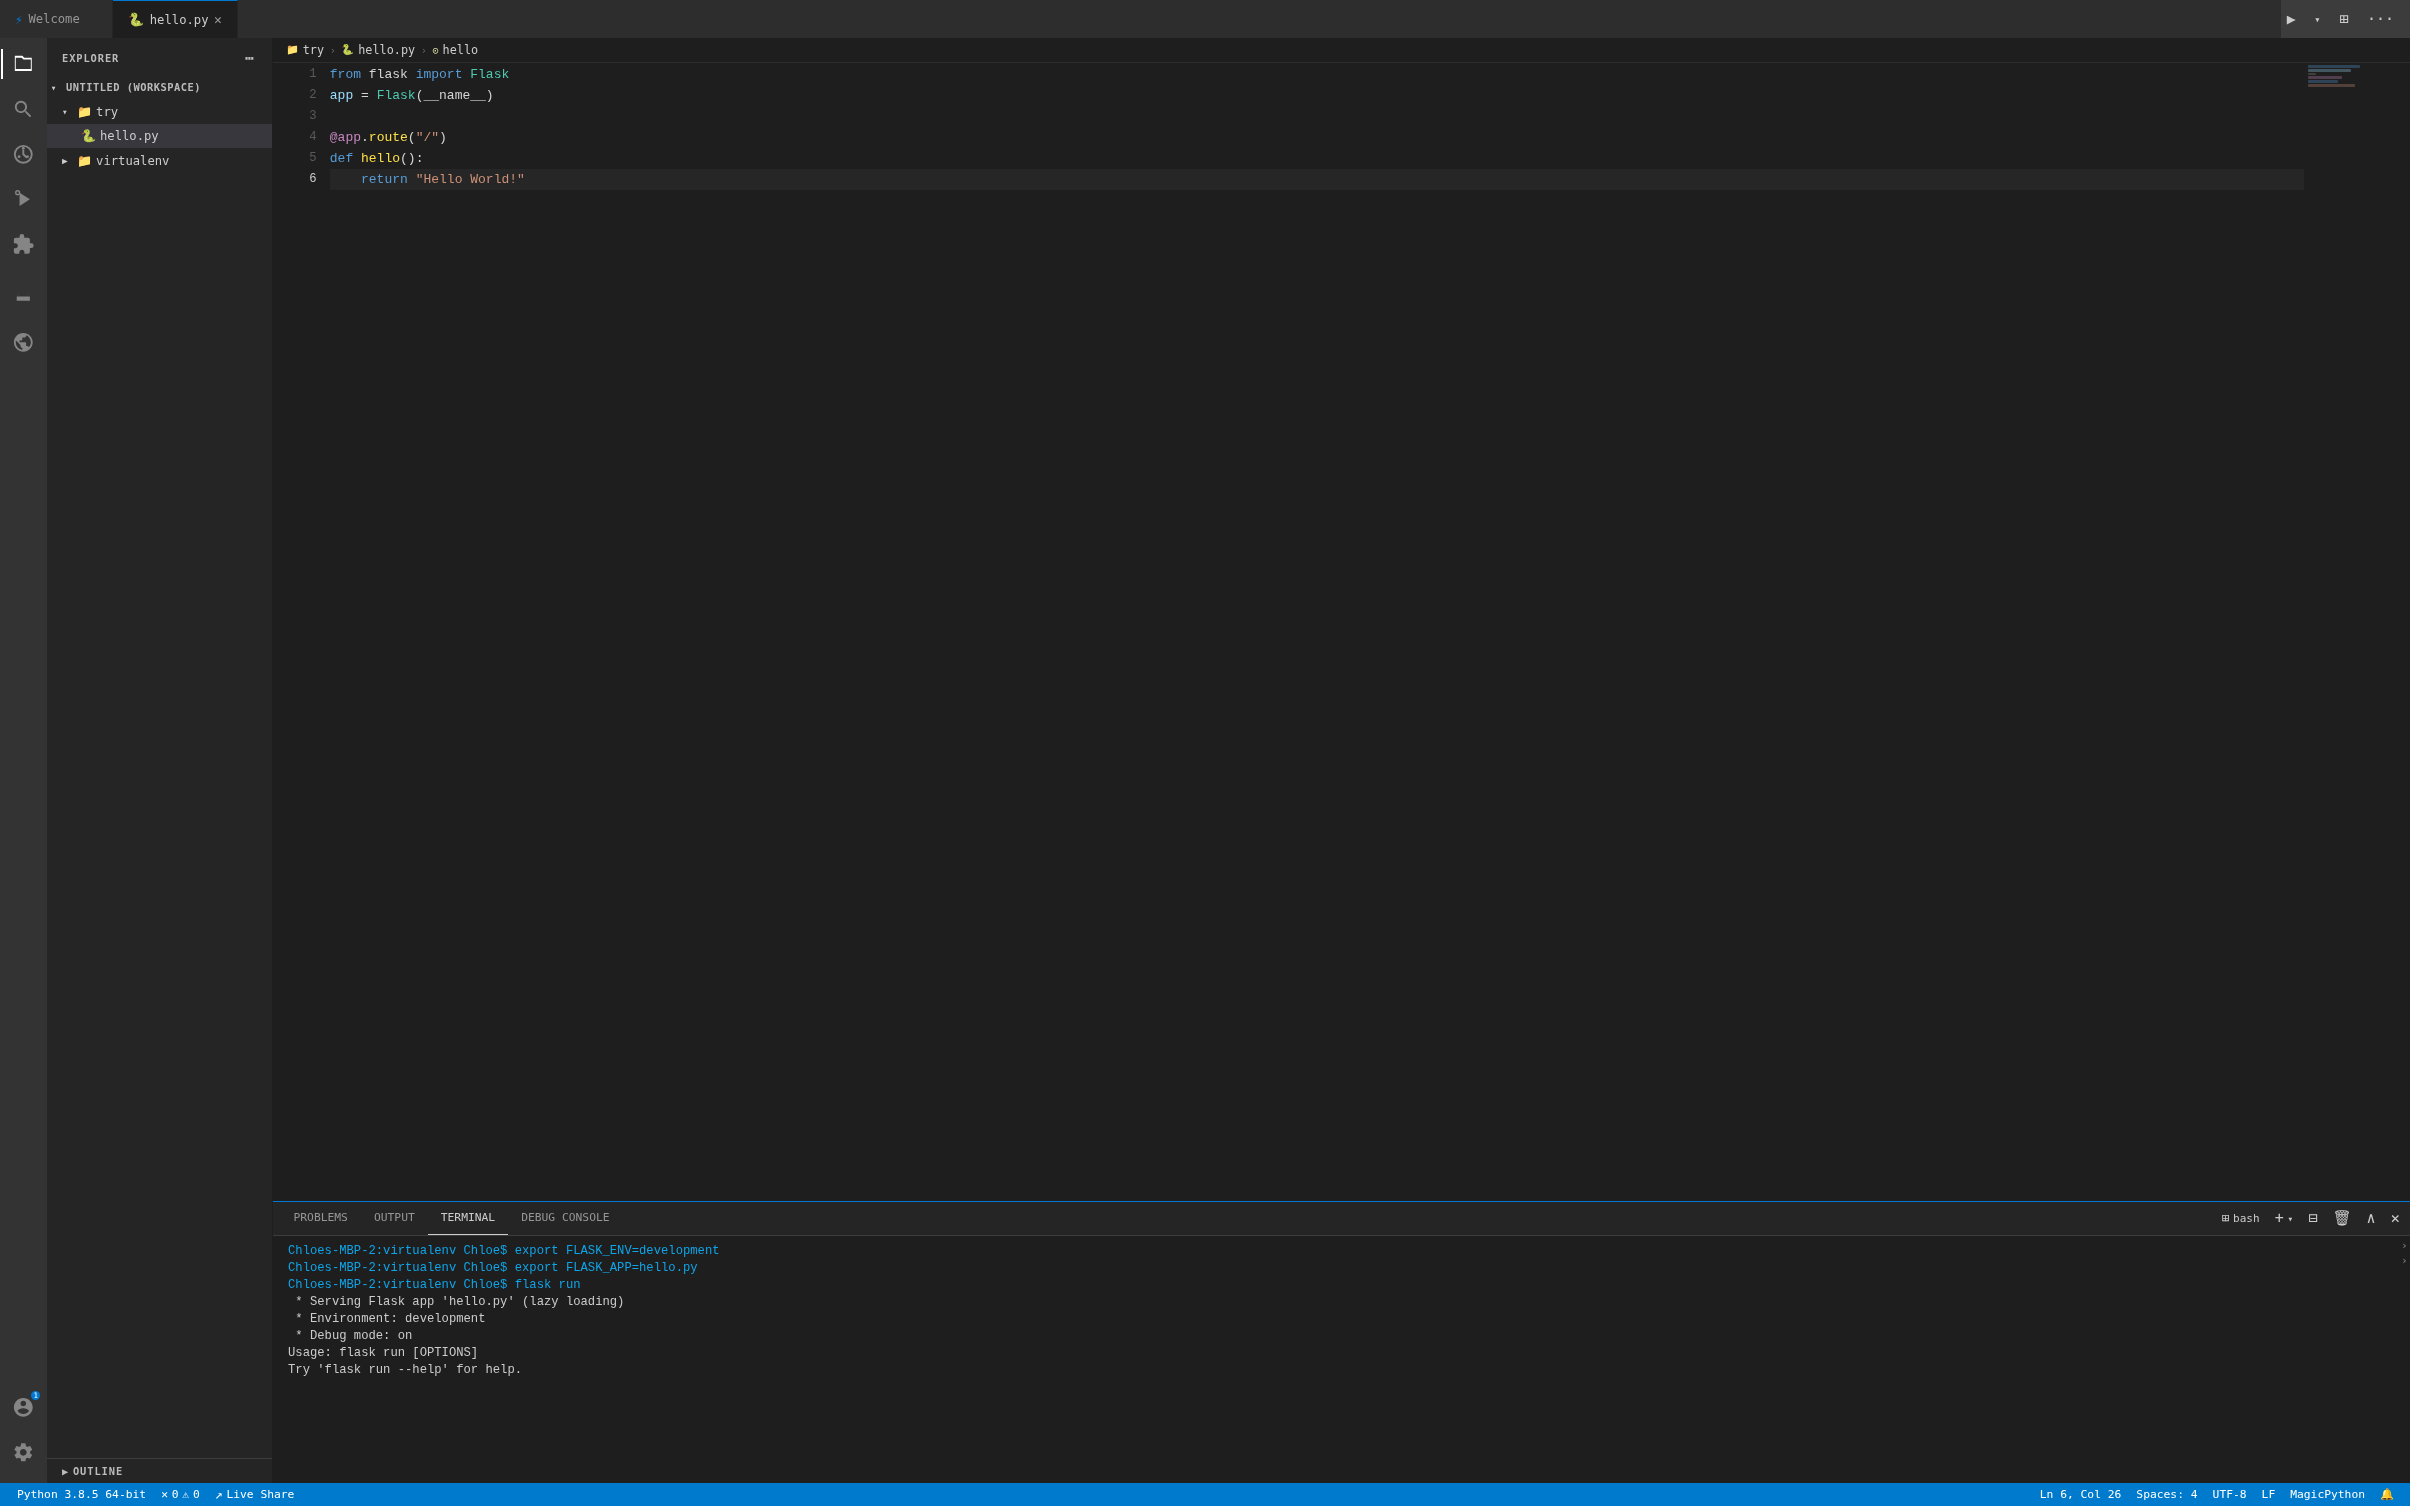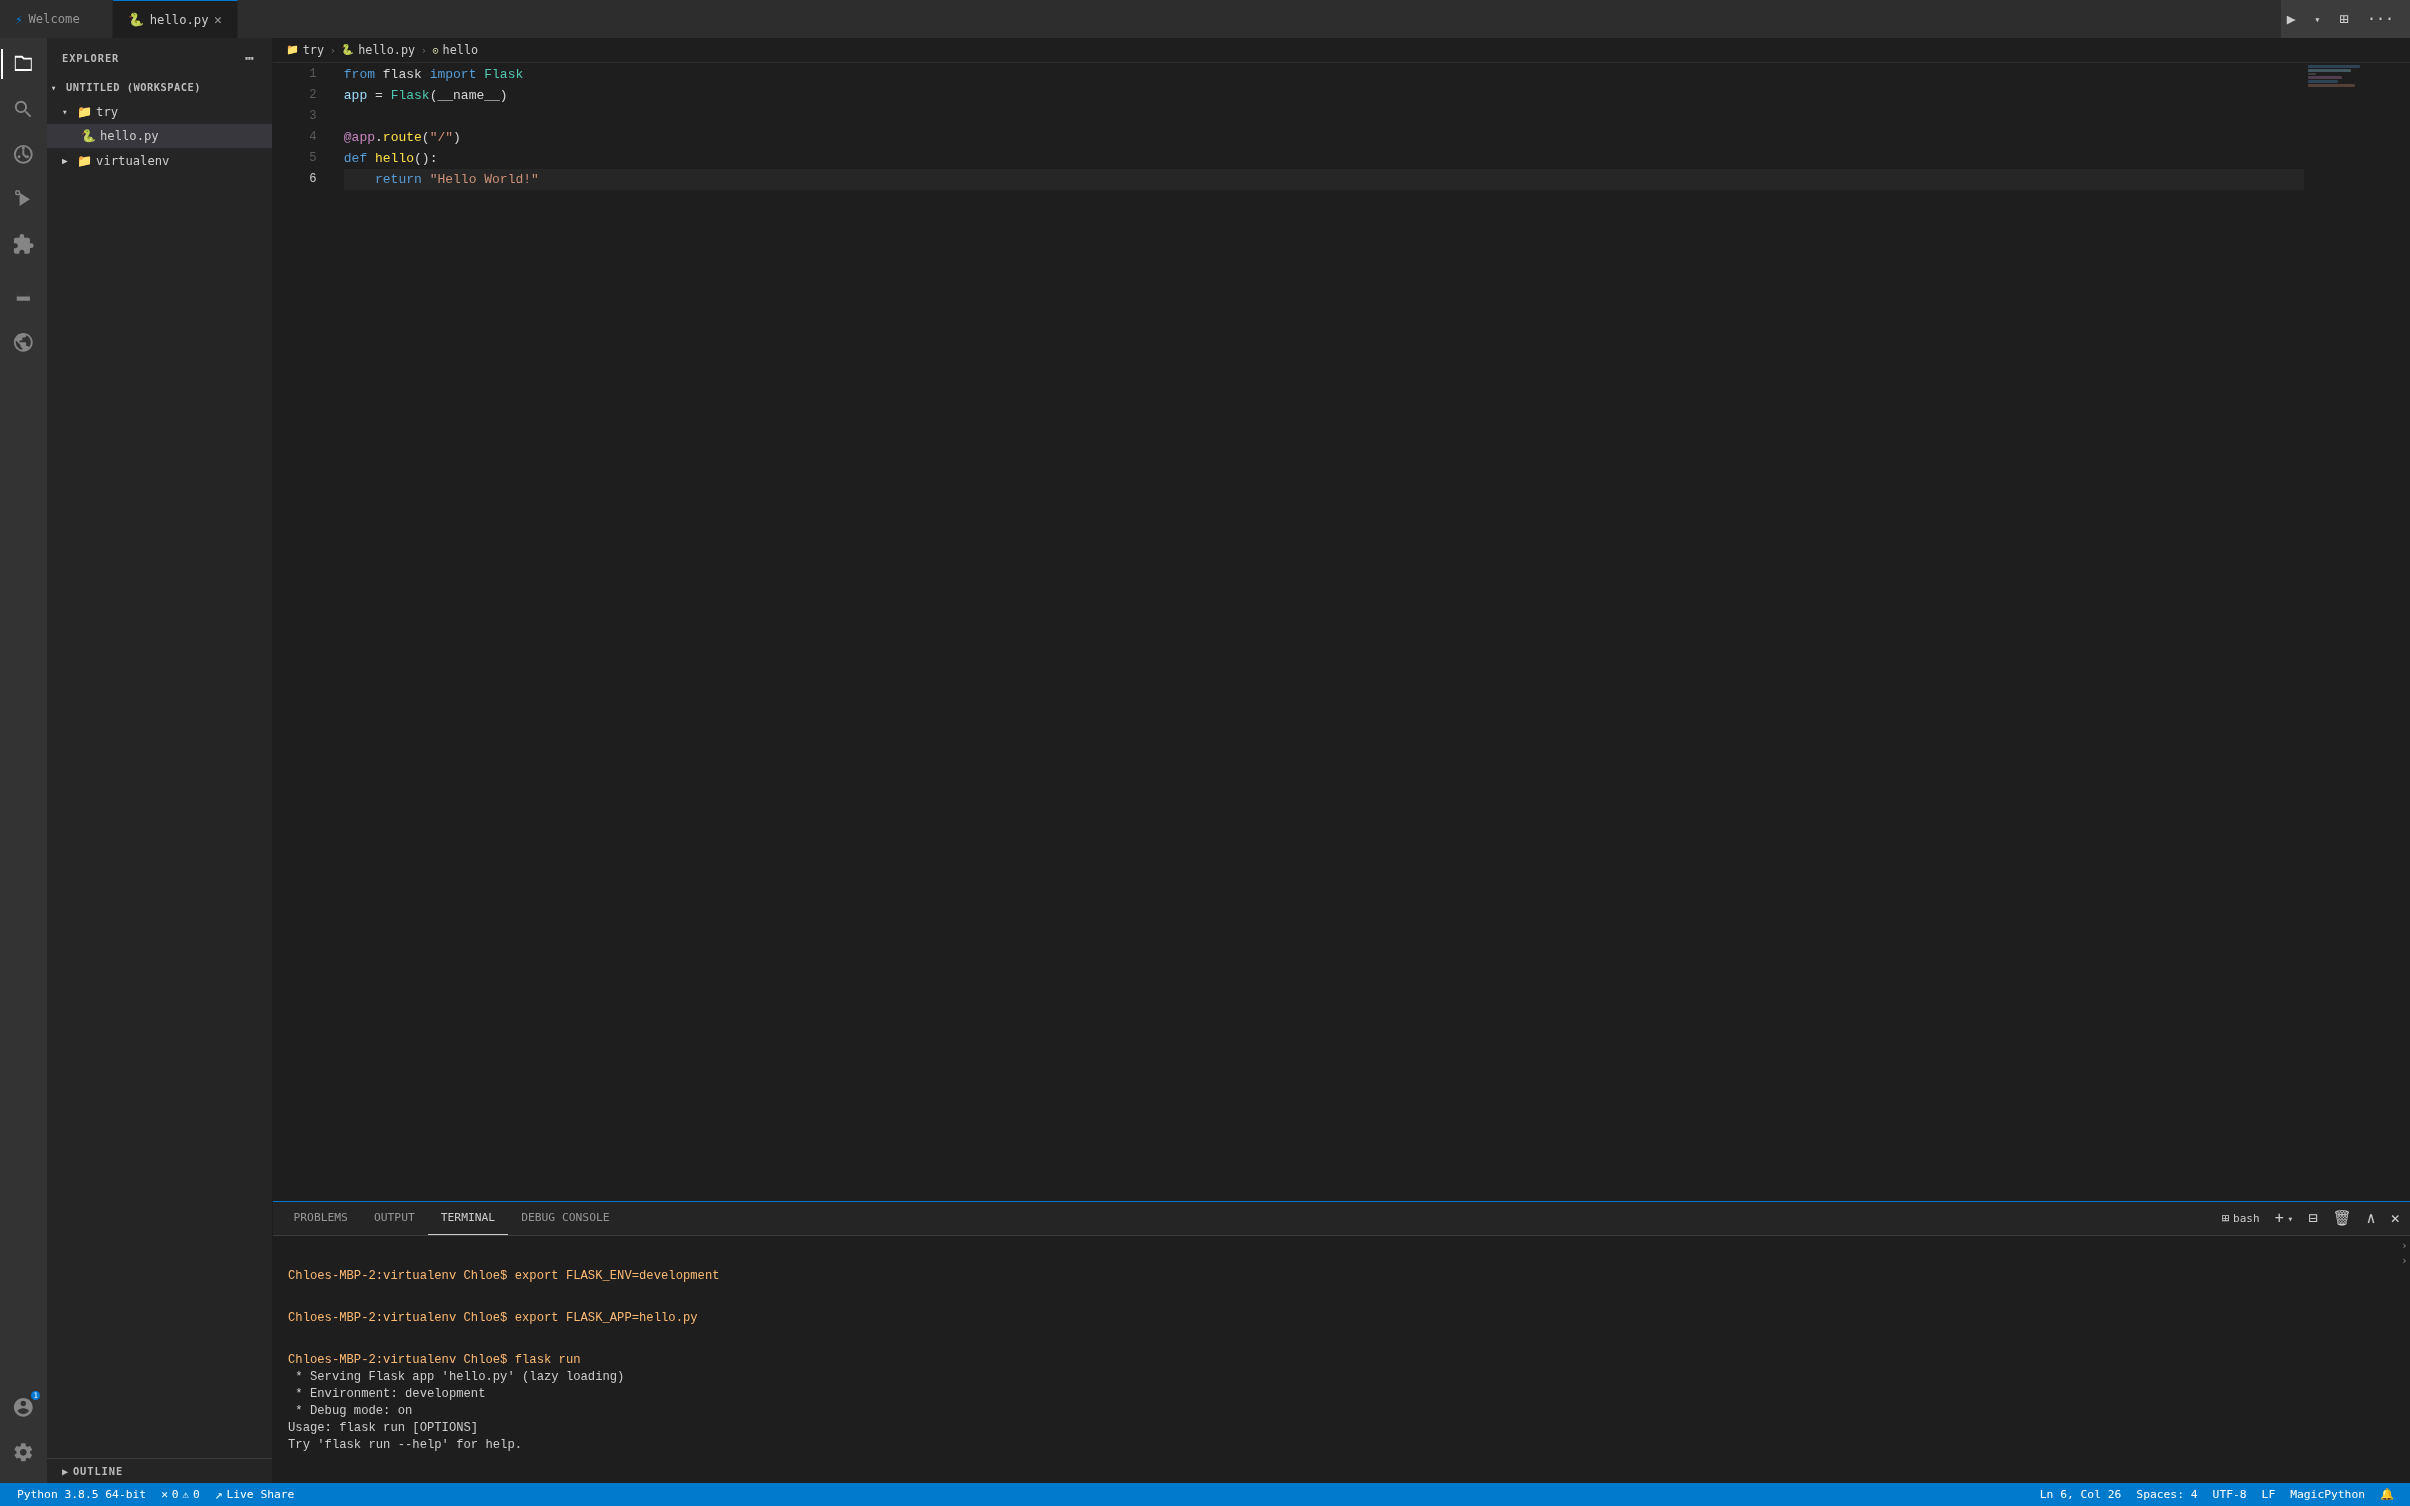--- a/index.html
+++ b/index.html
@@ -292,21 +292,20 @@
       flex: 1;
       padding: 1.9px 0 0 3.8px;
       overflow: auto;
       color: #d4d4d4;
     }
 
     .code-line {
       height: 21px;
       white-space: pre;
       display: block;
-      margin-left: 14px;
     }
 
     .code-line.active-line {
       background: rgba(255,255,255,0.04);
     }
 
     
     .kw { color: #569cd6; }
     .fn { color: #fde047; }
     .str { color: #ce9178; }
@@ -407,21 +406,21 @@
       color: #cccccc;
       overflow-y: auto;
       background: #1e1e1e;
     }
 
     .terminal-line {
       display: block;
       white-space: pre;
     }
 
-    .terminal-prompt { color: #fdba74; margin-top: 25px; }
+    .terminal-prompt { color: #0ea5e9; }
     .terminal-output { color: #cccccc; }
     .terminal-error { color: #f48771; }
 
     
     .status-bar {
       height: 24.5px;
       background: #007acc;
       display: flex;
       align-items: center;
       padding: 0 9.4px;

